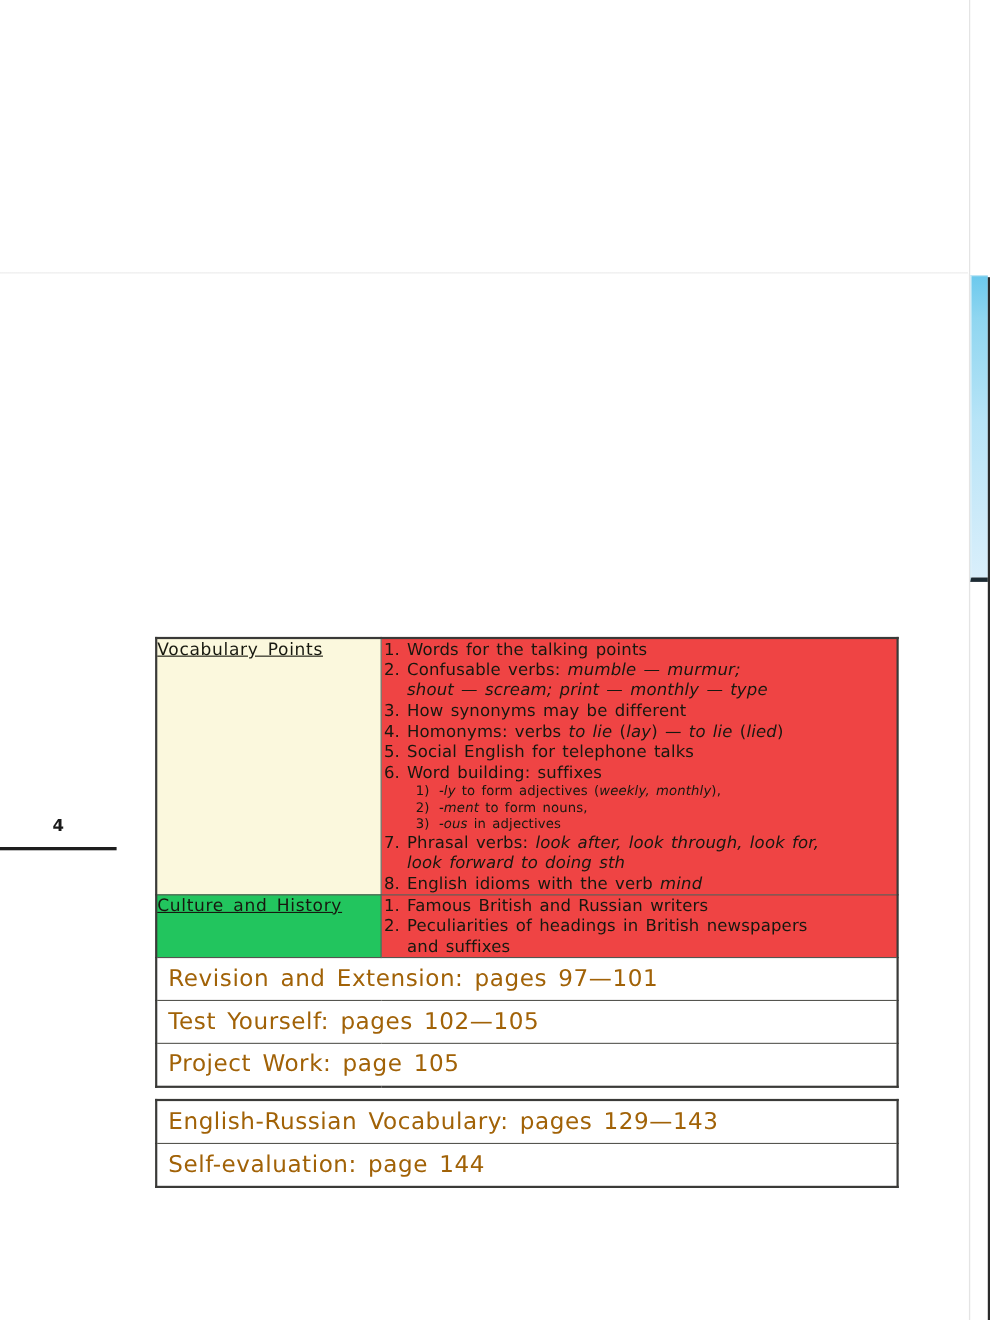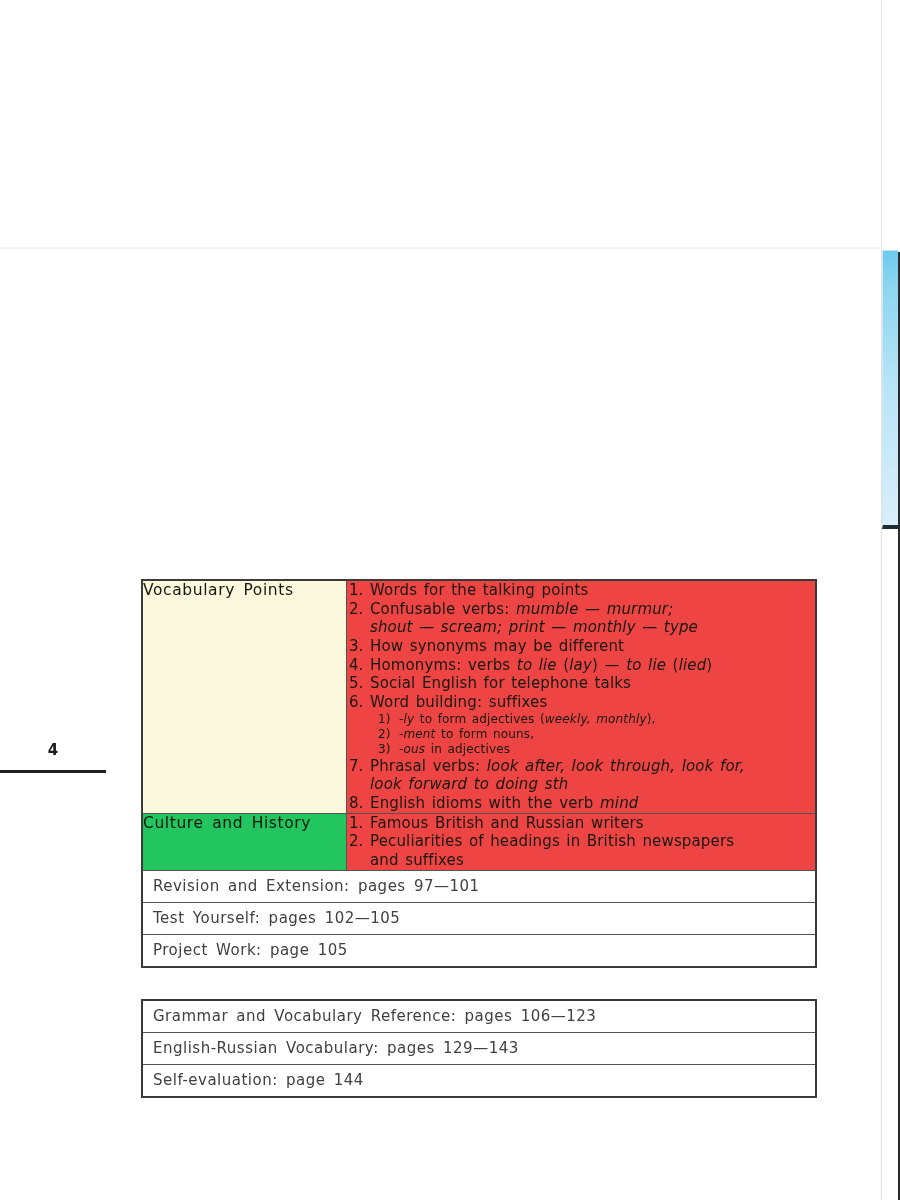--- a/index.html
+++ b/index.html
@@ -115,21 +115,21 @@
   #table-back-matter {
     left: 141px;
     top: 750px;
     width: 676px;
   }
   .doc-table td {
     border: 1px solid #55554f;
     vertical-align: top;
     padding: 0;
   }
-  .col-label { width: 203px; }
+  .col-label { width: 203px; text-decoration: underline; }
 
   .cell-label {
     padding: 7px 0 8px 10px;
     font-size: 15.5px;
     letter-spacing: 0.6px;
     word-spacing: 3px;
     color: #17180f;
     line-height: 1.25;
   }
   .cell-vocab { background: #fbf8dd; }
@@ -198,24 +198,24 @@
     width: 22px;
     text-align: left;
     word-spacing: normal;
     letter-spacing: 0;
   }
 
   .it { font-style: italic; }
 
   .row-plain td {
     padding: 6px 0 7px 10px;
-    font-size: 15px;
+    font-size: 21px;
     letter-spacing: 0.5px;
     word-spacing: 3px;
-    color: #404040;
+    color: #a16207;
     background: #ffffff;
     line-height: 1.2;
   }
 </style>
 </head>
 <body>
 
 <div id="viewer">
 
   <div class="top-blank"></div>
@@ -268,23 +268,20 @@
           </tr>
           <tr class="row-plain">
             <td colspan="2">Project  Work:  page  105</td>
           </tr>
         </tbody>
     </table>
 
     <table class="doc-table" id="table-back-matter">
       <tbody id="back-matter-body">
           <tr class="row-plain">
-            <td>Grammar  and  Vocabulary  Reference:  pages  106—123</td>
-          </tr>
-          <tr class="row-plain">
             <td>English-Russian  Vocabulary:  pages  129—143</td>
           </tr>
           <tr class="row-plain">
             <td>Self-evaluation:  page  144</td>
           </tr>
         </tbody>
     </table>
 
   </div>
 

